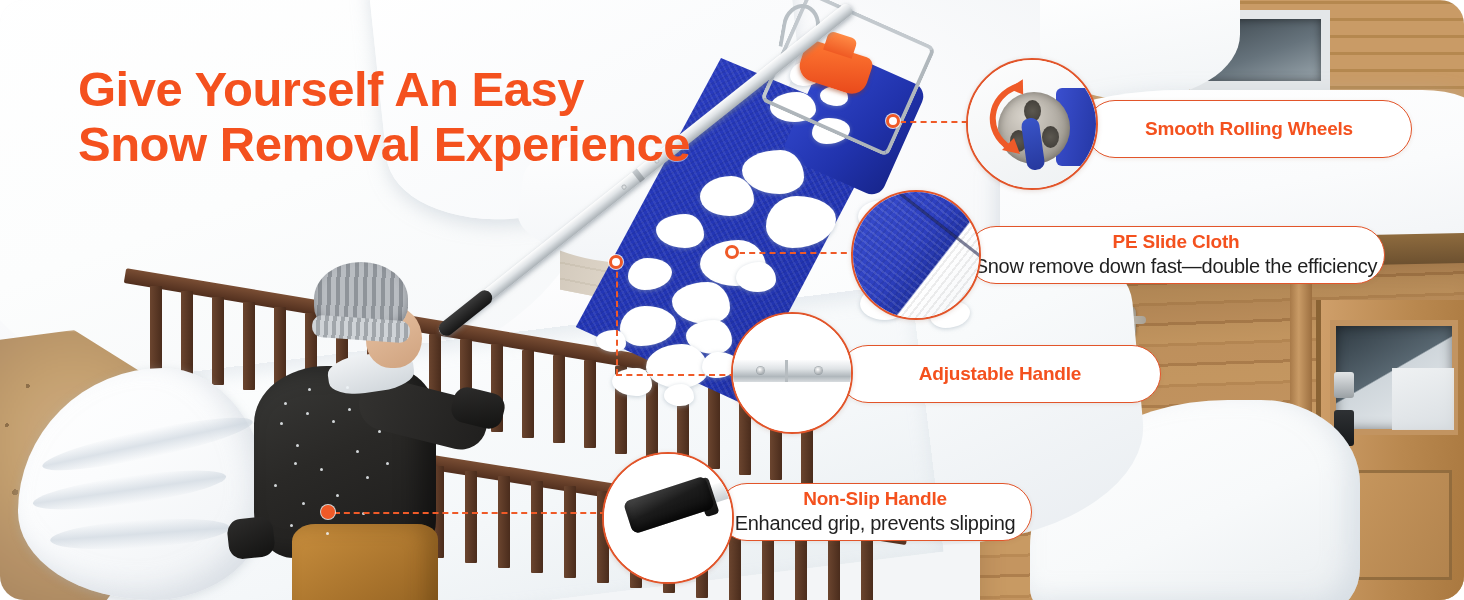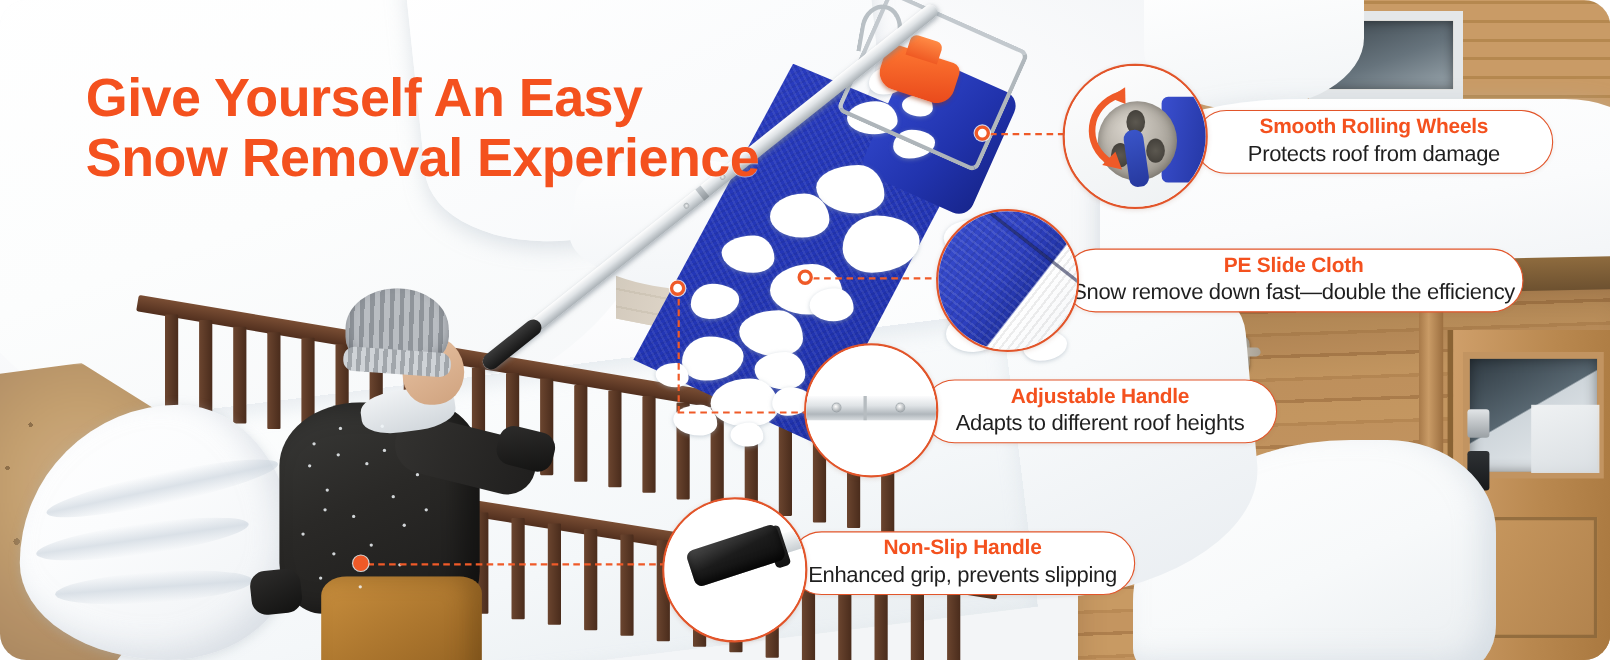--- a/index.html
+++ b/index.html
@@ -696,21 +696,20 @@
         <div class="wheel-lever"></div>
         <svg class="rot-arrow" viewBox="0 0 56 84">
           <path d="M44 12 C 14 22, 10 58, 36 74" fill="none" stroke="#ef5a28" stroke-width="6" stroke-linecap="round"></path>
           <path d="M46 4 L52 18 L36 18 Z" fill="#ef5a28" transform="rotate(22 44 12)"></path>
           <path d="M40 64 L46 80 L28 76 Z" fill="#ef5a28"></path>
         </svg>
       </div>
     </div>
     <div class="pill" style="left:1086px; top:100px; width:326px; height:58px;">
       <div class="pill-title">Smooth Rolling Wheels</div>
-      <div class="pill-desc">Protects roof from damage</div>
     </div>
   </div>
 
   <div class="callout">
     <div class="callout-circle" style="left:851px; top:190px; width:130px; height:130px;">
       <div class="cloth-art"></div>
       <div class="cloth-art-tex"></div>
       <div class="cloth-art-seam"></div>
     </div>
     <div class="pill" style="left:967px; top:226px; width:418px; height:58px;">
@@ -723,21 +722,20 @@
     <div class="callout-circle" style="left:731px; top:312px; width:122px; height:122px;">
       <div class="handle-art">
         <div class="handle-tube"></div>
         <div class="handle-seam"></div>
         <div class="handle-screw" style="left:24px"></div>
         <div class="handle-screw" style="left:82px"></div>
       </div>
     </div>
     <div class="pill" style="left:839px; top:345px; width:322px; height:58px;">
       <div class="pill-title">Adjustable Handle</div>
-      <div class="pill-desc">Adapts to different roof heights</div>
     </div>
   </div>
 
   <div class="callout">
     <div class="callout-circle" style="left:602px; top:452px; width:132px; height:132px;">
       <div class="grip-art">
         <div class="grip-shaft"></div>
         <div class="grip-cap"></div>
         <div class="grip-tube"></div>
       </div>

